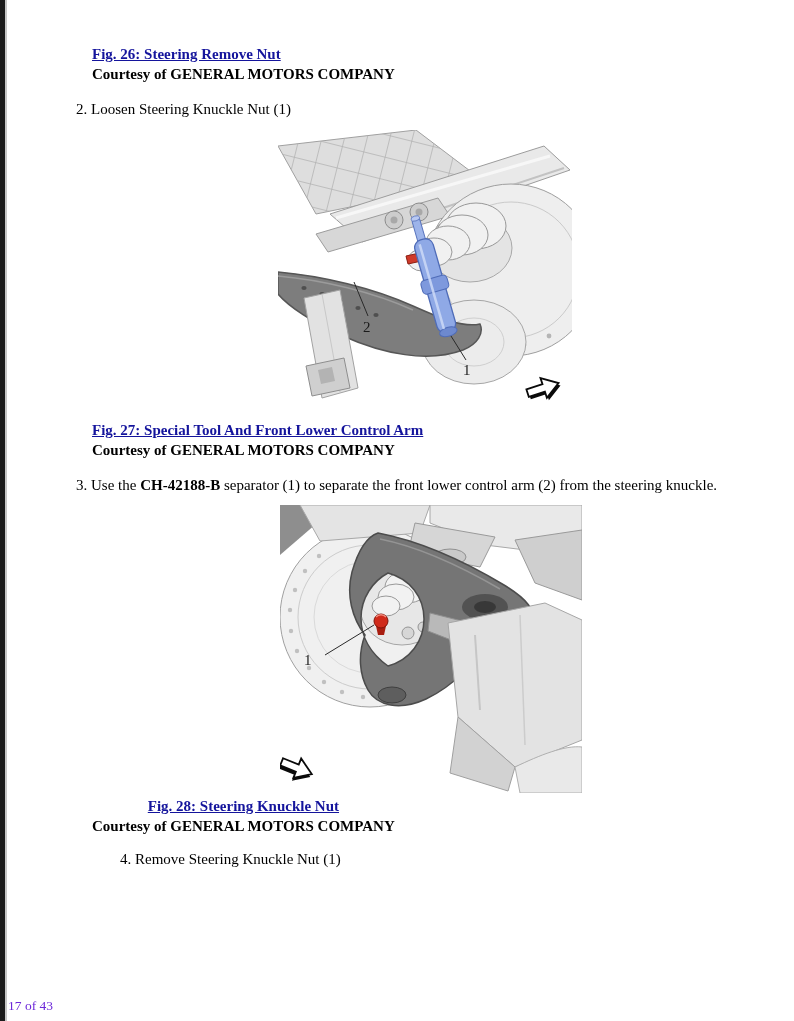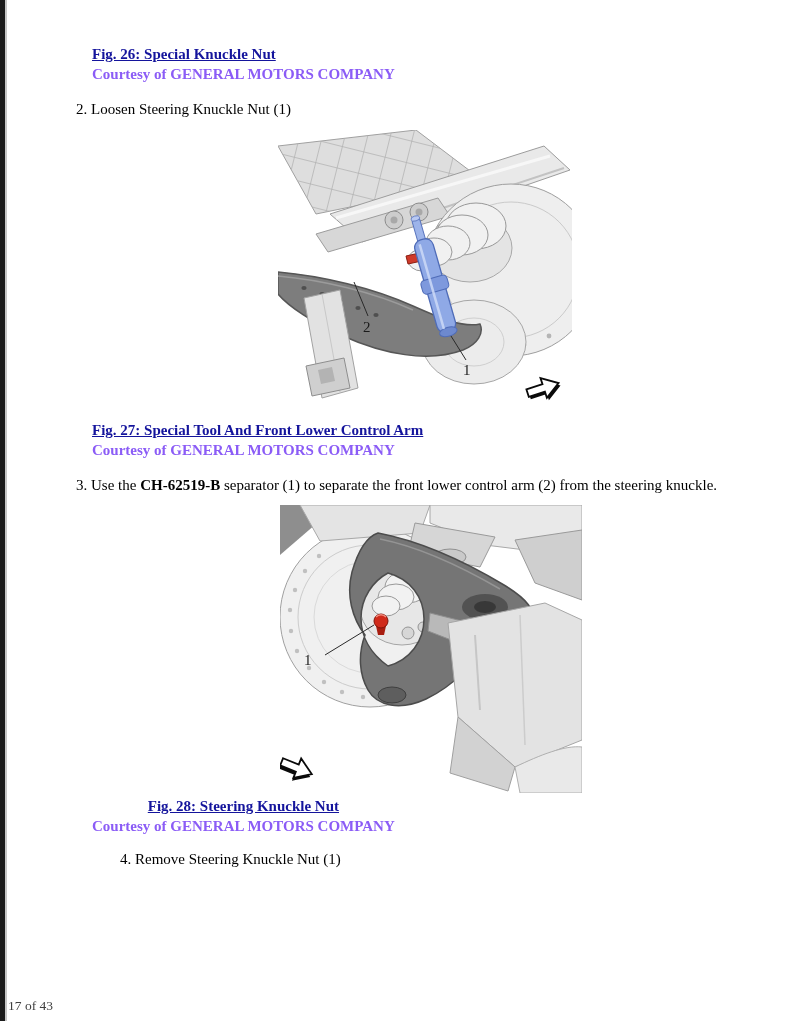--- a/index.html
+++ b/index.html
@@ -11,39 +11,39 @@
     color:#000;
   }
   .edge-strip { position:absolute; left:0; top:0; width:5px; height:1021px; background:#1b1b1b; }
   .edge-line  { position:absolute; left:5px; top:0; width:2px; height:1021px; background:#c6c6c6; }
 
   .caption { position:absolute; left:92px; line-height:20px; font-size:15px; }
   .fig-link {
     color:#14149c; font-weight:bold; text-decoration:underline;
     display:inline-block; cursor:pointer;
   }
-  .courtesy { font-weight:bold; color:#8b5cf6; }
+  .courtesy { font-weight:bold; color:#000000; }
 
   .step { position:absolute; left:76px; font-size:15px; white-space:nowrap; }
   .step b { font-weight:bold; }
 
   .figure { position:absolute; }
 
-  .page-indicator { position:absolute; left:8px; top:998px; font-size:13.5px; color:#404040; }
+  .page-indicator { position:absolute; left:8px; top:998px; font-size:13.5px; color:#6d28d9; }
 
   svg text.callout { font-family:"Liberation Serif", serif; font-size:15px; fill:#1a1a1a; }
 </style>
 </head>
 <body>
 
 <div class="edge-strip"></div>
 <div class="edge-line"></div>
 
 <div class="caption" style="top:44px;">
-  <a href="#" class="fig-link">Fig. 26: Special Knuckle Nut</a><br>
+  <a href="#" class="fig-link">Fig. 26: Steering Remove Nut</a><br>
   <span class="courtesy">Courtesy of GENERAL MOTORS COMPANY</span>
 </div>
 
 <div class="step" style="top:101px;">2. Loosen Steering Knuckle Nut (1)</div>
 
 <svg class="figure" style="left:278px; top:130px;" width="294" height="281" viewBox="0 0 294 281">
   <defs>
     <pattern id="grid1" patternUnits="userSpaceOnUse" width="22" height="22" patternTransform="rotate(14)">
       <path d="M0,0 L0,22 M0,0 L22,0" stroke="#b2b2b2" stroke-width="1.5" fill="none"></path>
     </pattern>
@@ -134,21 +134,21 @@
     <use href="#blockArrow1" transform="translate(246,252) rotate(-18) scale(1.3)" fill="#ffffff" stroke="#0a0a0a" stroke-width="1.4"></use>
   </g>
 </svg>
 
 <div class="caption" style="top:420px;">
   <a href="#" class="fig-link">Fig. 27: Special Tool And Front Lower Control Arm</a><br>
   <span class="courtesy">Courtesy of GENERAL MOTORS COMPANY</span>
 </div>
 
 <div class="step" style="top:477px;">
-  <span>3. Use the </span><b>CH-62519-B</b><span> separator (1) to separate the front lower control arm (2) from the steering knuckle.</span>
+  <span>3. Use the </span><b>CH-42188-B</b><span> separator (1) to separate the front lower control arm (2) from the steering knuckle.</span>
 </div>
 
 <svg class="figure" style="left:280px; top:505px;" width="302" height="288" viewBox="0 0 302 288">
   <defs>
     <polygon id="blockArrow2" points="0,6 13,6 13,1 25,9 13,17 13,12 0,12"></polygon>
   </defs>
 
   <g>
     <circle cx="90" cy="112" r="90" fill="#f0f0f0" stroke="#a0a0a0"></circle>
     <circle cx="90" cy="112" r="72" fill="none" stroke="#cccccc"></circle>

